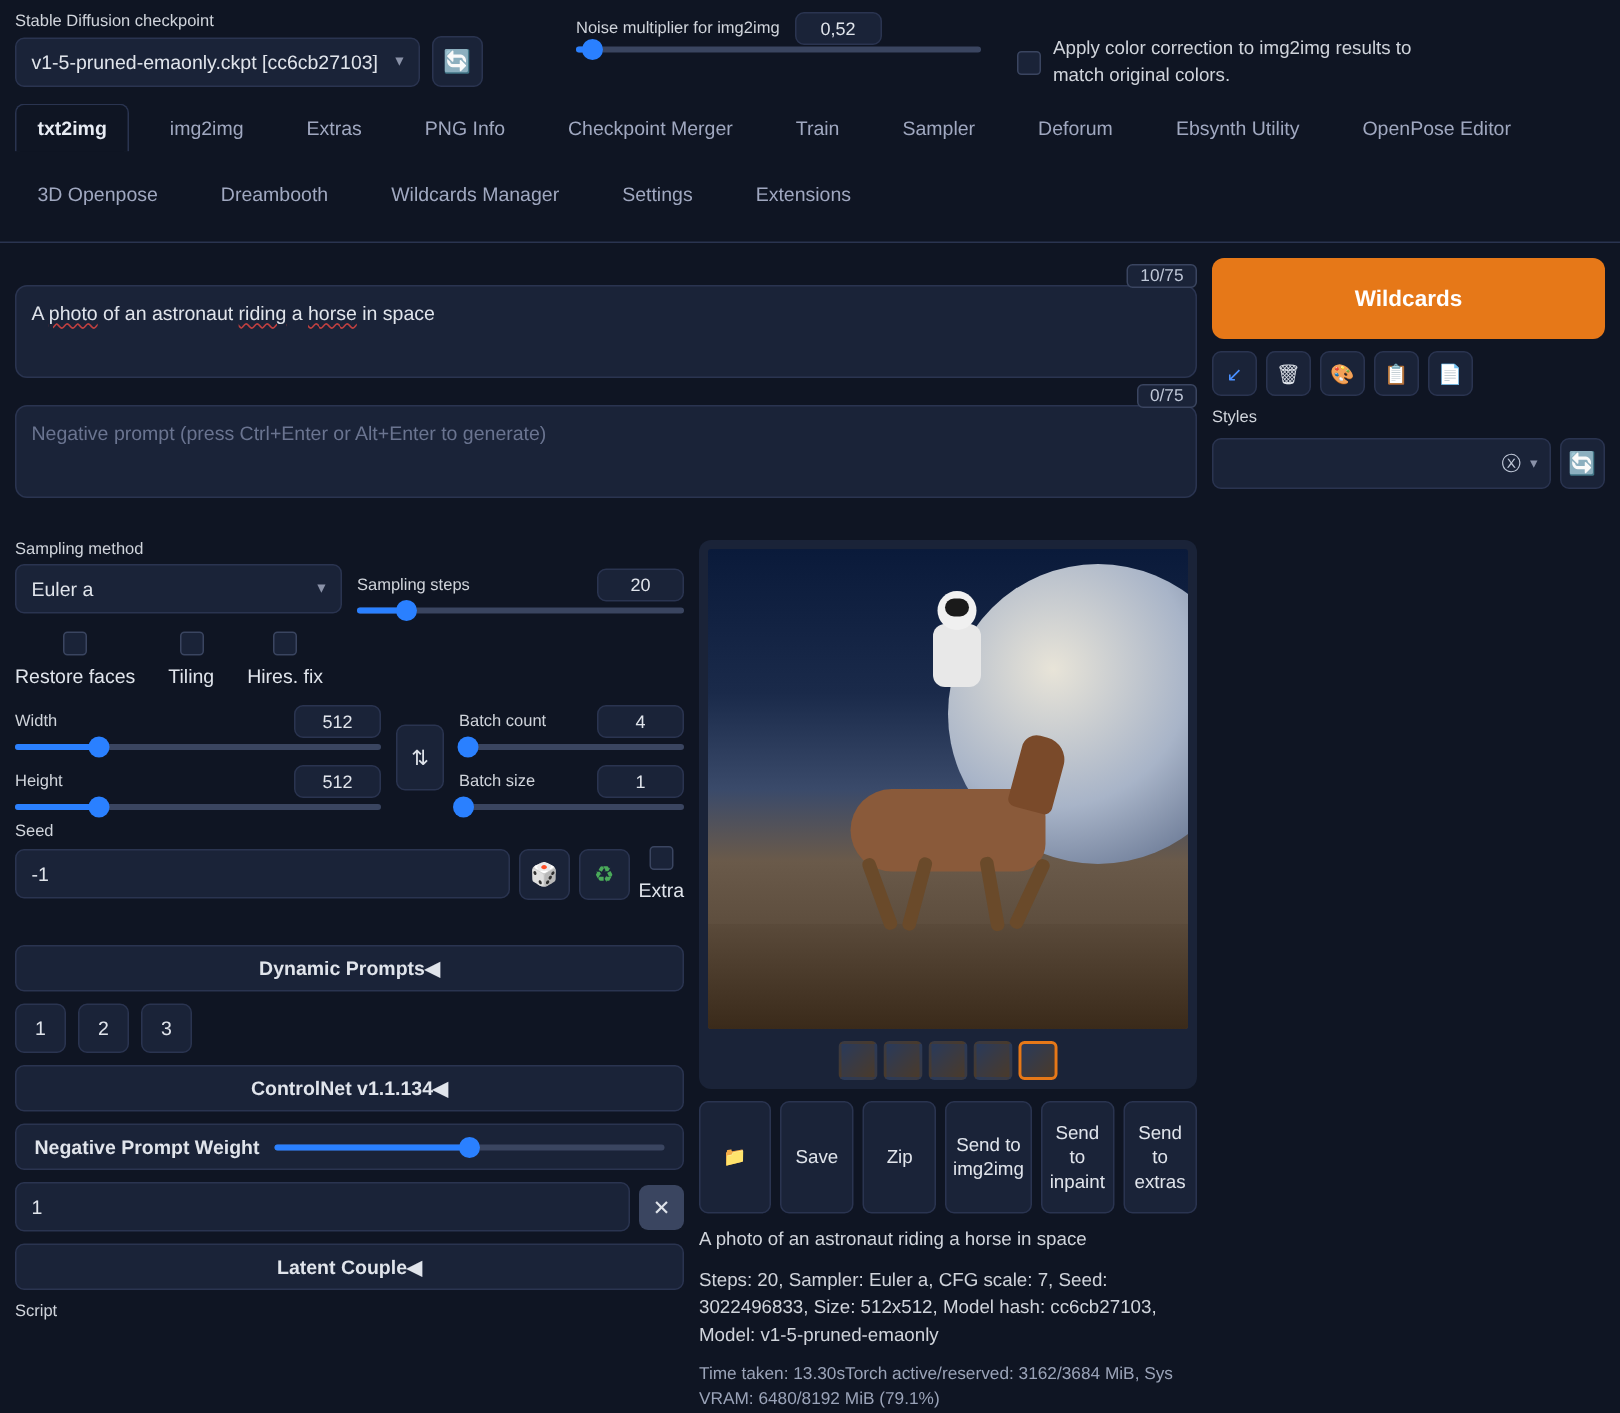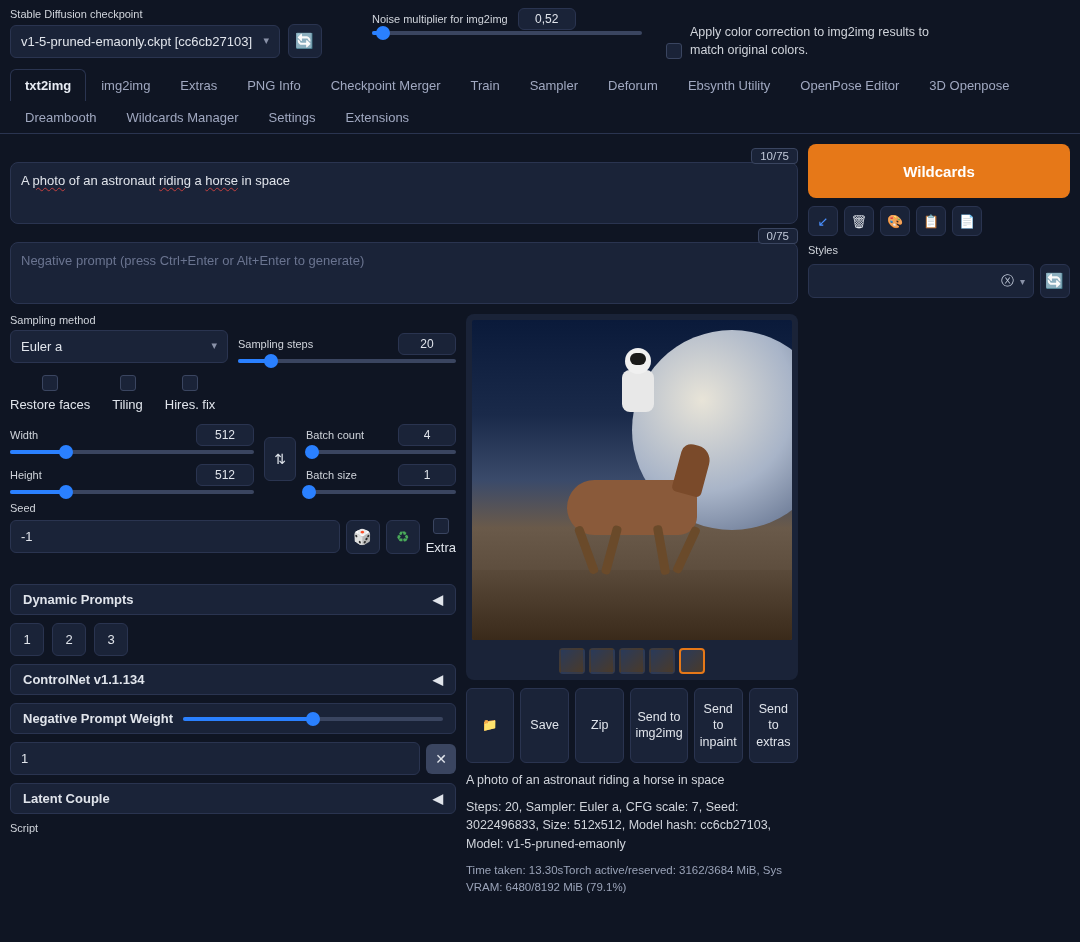--- a/index.html
+++ b/index.html
@@ -3,29 +3,29 @@
 <meta charset="utf-8">
 <style>
 * { box-sizing: border-box; margin: 0; padding: 0; }
 body { background: #0f1523; color: #e0e4eb; font-family: -apple-system, BlinkMacSystemFont, "Segoe UI", sans-serif; font-size: 13px; width: 1080px; }
 .top-row { display: flex; align-items: flex-start; padding: 8px 10px 4px; gap: 10px; }
 .ckpt-block { display: flex; flex-direction: column; gap: 4px; }
 .label { color: #d0d4db; font-size: 11px; }
 .select { background: #1a2338; border: 1px solid #2a3450; border-radius: 6px; padding: 8px 16px 8px 10px; color: #e0e4eb; font-size: 13px; min-width: 270px; position: relative; cursor: pointer; }
 .select::after { content: "▾"; position: absolute; right: 10px; color: #8a92a8; font-size: 11px; }
 .sq-btn { background: #1a2338; border: 1px solid #2a3450; border-radius: 6px; width: 34px; height: 34px; display: inline-flex; align-items: center; justify-content: center; cursor: pointer; color: #4a90ff; font-size: 15px; }
-.noise-block { display: flex; flex-direction: column; gap: 1px; margin-left: 40px; }
+.noise-block { display: flex; flex-direction: column; gap: 1px; margin-left: 52px; }
 .noise-row { display: flex; align-items: center; gap: 10px; }
 .num-badge { background: #1a2338; border: 1px solid #2a3450; border-radius: 6px; padding: 3px 0; width: 58px; text-align: center; font-size: 12px; }
 .slider-track { position: relative; height: 4px; background: #3a4560; border-radius: 2px; width: 270px; }
 .slider-fill { position: absolute; height: 4px; background: #2a80ff; border-radius: 2px; left: 0; }
 .slider-thumb { position: absolute; width: 14px; height: 14px; background: #2a80ff; border-radius: 50%; top: -5px; transform: translateX(-50%); }
 .chk { width: 16px; height: 16px; background: #1a2338; border: 1px solid #3a4560; border-radius: 3px; display: inline-block; vertical-align: middle; }
 .color-note { color: #d0d4db; font-size: 12.5px; line-height: 1.4; max-width: 250px; }
-.tabs { display: flex; flex-wrap: wrap; padding: 6px 10px 0; gap: 0; border-bottom: 1px solid #2a3450; }
+.tabs { display: flex; flex-wrap: wrap; padding: 6px 10px 16px; gap: 12px; border-bottom: 1px solid #2a3450; }
 .tab { padding: 8px 14px; color: #a0a8c0; cursor: pointer; border: 1px solid transparent; border-bottom: none; border-radius: 6px 6px 0 0; font-size: 13px; }
 .tab.active { color: #e8ecf4; border-color: #2a3450; background: #0f1523; font-weight: 600; }
 .main { display: flex; padding: 10px; gap: 10px; }
 .left { flex: 1; display: flex; flex-direction: column; gap: 8px; min-width: 0; }
 .right { width: 262px; display: flex; flex-direction: column; gap: 8px; }
 .prompt-wrap { position: relative; }
 .counter { position: absolute; top: -14px; right: 0; background: #1a2338; border: 1px solid #3a4560; border-radius: 4px; padding: 1px 8px; font-size: 11.5px; color: #c0c8d8; }
 .prompt { background: #1a2338; border: 1px solid #2a3450; border-radius: 8px; padding: 10px; min-height: 62px; color: #e0e4eb; font-size: 13px; }
 .prompt .underline { text-decoration: underline wavy #c04040 1px; text-underline-offset: 2px; }
 .neg-prompt { color: #6a7490; font-style: normal; }
@@ -44,21 +44,21 @@
 .slider-wide { width: 100%; }
 .chk-row { display: flex; gap: 22px; align-items: center; margin: 4px 0; }
 .chk-item { display: flex; align-items: center; gap: 6px; font-size: 13px; flex-direction: column; }
 .dims { display: flex; gap: 10px; }
 .dim-left { flex: 1; display: flex; flex-direction: column; gap: 10px; }
 .swap-btn { background: #1a2338; border: 1px solid #2a3450; border-radius: 6px; width: 32px; height: 44px; display: flex; align-items: center; justify-content: center; cursor: pointer; font-size: 14px; align-self: center; }
 .batch-col { width: 150px; display: flex; flex-direction: column; gap: 10px; }
 .seed-row { display: flex; gap: 6px; align-items: center; }
 .seed-input { background: #1a2338; border: 1px solid #2a3450; border-radius: 6px; padding: 8px 10px; flex: 1; color: #e0e4eb; }
 .sm-btn { background: #1a2338; border: 1px solid #2a3450; border-radius: 6px; width: 34px; height: 34px; display: flex; align-items: center; justify-content: center; cursor: pointer; font-size: 15px; }
-.collapse-hdr { background: #1a2338; border: 1px solid #2a3450; border-radius: 6px; padding: 7px 12px; display: flex; justify-content: space-between; align-items: center; cursor: pointer; font-weight: 600; }
+.collapse-hdr { background: #1a2338; border: 1px solid #2a3450; border-radius: 6px; padding: 7px 12px; display: flex; justify-content: center; align-items: center; cursor: pointer; font-weight: 600; }
 .ratio-row { display: flex; gap: 8px; }
 .ratio-btn { background: #1a2338; border: 1px solid #2a3450; border-radius: 6px; padding: 8px 14px; cursor: pointer; font-size: 13px; font-weight: 500; }
 .npw-slider { flex: 1; margin-left: 10px; }
 .npw-input { background: #1a2338; border: 1px solid #2a3450; border-radius: 6px; padding: 8px 10px; flex: 1; color: #e0e4eb; }
 .x-btn { background: #3a4560; border: none; border-radius: 6px; width: 30px; height: 30px; color: #e0e4eb; cursor: pointer; font-size: 14px; }
 .output-img { background: #1a2338; border-radius: 8px; padding: 6px; position: relative; }
 .output-img .close-x { position: absolute; top: 10px; right: 10px; background: #2a3450; border-radius: 4px; width: 20px; height: 20px; display: flex; align-items: center; justify-content: center; cursor: pointer; font-size: 12px; color: #c0c8d8; }
 .img-main { width: 320px; height: 320px; margin: 0 auto; display: block; border-radius: 2px; background: linear-gradient(180deg, #0a1a3a 0%, #1a2a4a 30%, #3a4a6a 50%, #6a5a4a 65%, #4a3a2a 100%); position: relative; overflow: hidden; }
 .thumbs { display: flex; justify-content: center; gap: 4px; margin-top: 8px; }
 .thumb { width: 26px; height: 26px; border-radius: 4px; background: linear-gradient(135deg,#2a3a5a,#4a3a2a); cursor: pointer; border: 2px solid transparent; }
@@ -93,21 +93,21 @@
   <div class="noise-block">
     <div class="noise-row">
       <span class="label">Noise multiplier for img2img</span>
       <span class="num-badge">0,52</span>
     </div>
     <div class="slider-track">
         <div class="slider-fill" style="width:4%"></div>
         <div class="slider-thumb" style="left:4%"></div>
       </div>
   </div>
-  <div style="display:flex;gap:8px;align-items:flex-end;margin-left:14px;margin-top:16px;">
+  <div style="display:flex;gap:8px;align-items:center;margin-left:14px;margin-top:16px;">
     <span class="chk"></span>
     <span class="color-note">Apply color correction to img2img results to match original colors.</span>
   </div>
 </div>
 
 <div class="tabs" id="tabs">
     <div class="tab active">txt2img</div>
     <div class="tab">img2img</div>
     <div class="tab">Extras</div>
     <div class="tab">PNG Info</div>
@@ -128,21 +128,21 @@
   <div class="left">
     <div class="prompt-wrap" style="margin-top:18px;">
       <div class="counter">10/75</div>
       <div class="prompt" id="prompt-text"><span>A </span><span class="underline">photo</span><span> of an astronaut </span><span class="underline">riding</span><span> a </span><span class="underline">horse</span><span> in space</span></div>
     </div>
     <div class="prompt-wrap" style="margin-top:10px;">
       <div class="counter">0/75</div>
       <div class="prompt neg-prompt">Negative prompt (press Ctrl+Enter or Alt+Enter to generate)</div>
     </div>
 
-    <div class="lower" style="margin-top:2px;">
+    <div class="lower" style="margin-top:20px;">
       <div class="settings-col">
         <div class="row">
           <div class="field" style="flex:1;">
             <span class="label">Sampling method</span>
             <div class="select" style="min-width:auto;">Euler a</div>
           </div>
           <div class="field" style="flex:1;">
             <div class="field-h">
                 <span class="label">Sampling steps</span>
                 <span class="num-badge">20</span>

